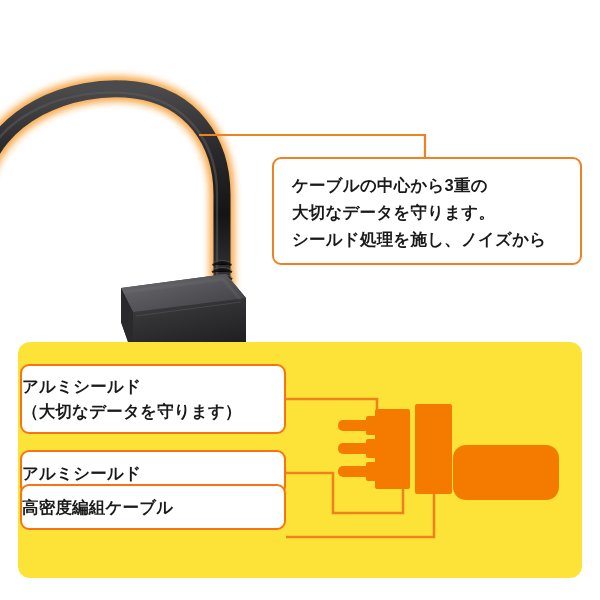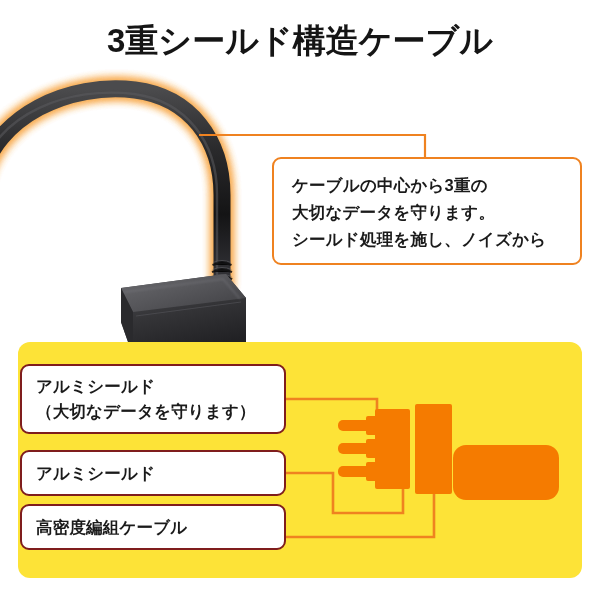--- a/index.html
+++ b/index.html
@@ -62,45 +62,43 @@
     border-radius:12px;
   }
 
   
   .diagram { position:absolute; left:0; top:0; width:564px; height:236px; }
 
   
   .lbl {
     position:absolute;
     background:#ffffff;
-    border:2px solid #7f1d1d;
+    border:2px solid #f97316;
     border-radius:9px;
     display:flex;
     flex-direction:column;
     justify-content:center;
-    padding-left:14px;
   }
   .lbl-text {
     font-size:16.5px;
     font-weight:bold;
     color:#1a1a1a;
     line-height:25px;
     white-space:nowrap;
     letter-spacing:0.2px;
   }
   #lbl1 { left:20px; top:364px; width:266px; height:70px; }
   #lbl2 { left:20px; top:450px; width:266px; height:46px; }
-  #lbl3 { left:20px; top:504px; width:266px; height:46px; }
+  #lbl3 { left:20px; top:484px; width:266px; height:46px; }
 </style>
 </head>
 <body>
 
 <div id="stage">
 
-  <div class="title">3重シールド構造ケーブル</div>
 
   <div class="photo">
     <svg width="300" height="300" viewBox="0 0 300 300" xmlns="http://www.w3.org/2000/svg">
       <defs>
         <linearGradient id="cabGrad" x1="0" y1="0" x2="0" y2="1">
           <stop offset="0%" stop-color="#4b4b4d"></stop>
           <stop offset="30%" stop-color="#2b2b2d"></stop>
           <stop offset="65%" stop-color="#141415"></stop>
           <stop offset="100%" stop-color="#35353a"></stop>
         </linearGradient>

